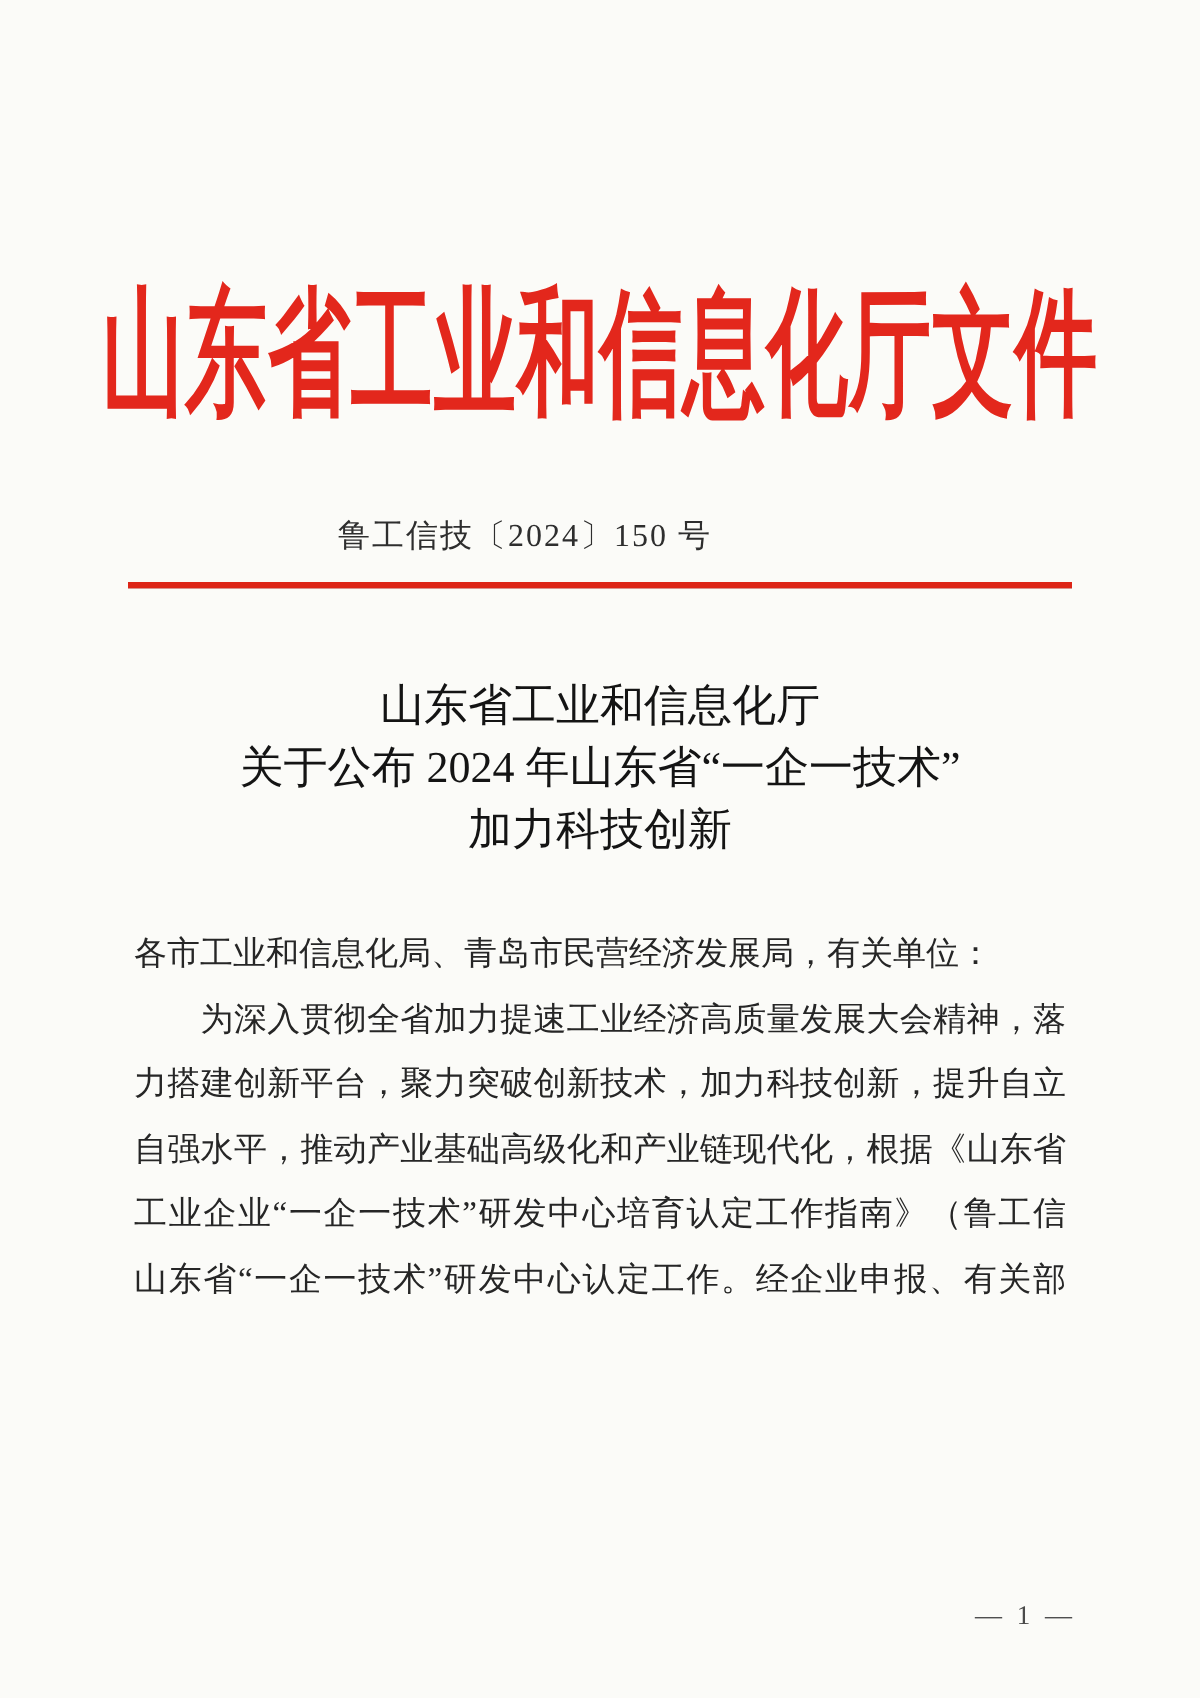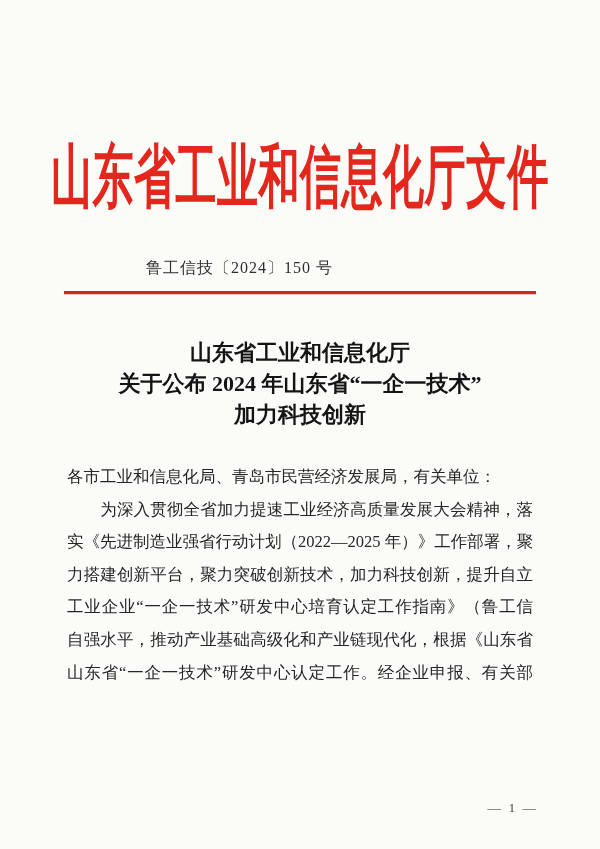--- a/index.html
+++ b/index.html
@@ -24,33 +24,34 @@
     font-size:41px;font-weight:bold;color:var(--red);
     letter-spacing:0.5px;
     transform:scaleY(1.68);transform-origin:50% 0;
   }
 
   
   .doc-number{
     position:absolute;top:258px;left:0;width:479px;
     text-align:center;font-size:16px;color:#2e2e2e;
     letter-spacing:1px;
+    padding-left:23px;
   }
 
   
   .red-divider{
     position:absolute;top:291px;left:64px;width:472px;height:3px;
     background:var(--divider-red);
     box-shadow:0 0.5px 0 rgba(180,20,10,.45);
   }
 
   
   .notice-title{
     position:absolute;top:337px;left:0;width:600px;
-    text-align:center;font-weight:bold;color:#141414;
+    text-align:center;font-weight:normal;color:#141414;
     font-size:22px;line-height:31px;
   }
 
   
   .body-block{
     position:absolute;top:461px;left:67px;width:466px;
     color:var(--ink);font-size:16.5px;
   }
   .body-line{
     height:32.6px;line-height:32.6px;
@@ -81,22 +82,21 @@
 
   <div class="notice-title">
     <div>山东省工业和信息化厅</div>
     <div>关于公布 2024 年山东省“一企一技术”</div>
     <div>加力科技创新</div>
   </div>
 
   <div class="body-block">
     <div class="body-line no-stretch">各市工业和信息化局、青岛市民营经济发展局，有关单位：</div>
     <div class="body-line">　　为深入贯彻全省加力提速工业经济高质量发展大会精神，落</div>
-    <div class="body-line">实《先进制造业强省行动计划（2022—2025 年）》工作部署，聚</div>
     <div class="body-line">力搭建创新平台，聚力突破创新技术，加力科技创新，提升自立</div>
+    <div class="body-line">自强水平，推动产业基础高级化和产业链现代化，根据《山东省</div>
     <div class="body-line">工业企业“一企一技术”研发中心培育认定工作指南》（鲁工信</div>
-    <div class="body-line">自强水平，推动产业基础高级化和产业链现代化，根据《山东省</div>
     <div class="body-line">山东省“一企一技术”研发中心认定工作。经企业申报、有关部</div>
   </div>
 
   <div class="page-number">— 1 —</div>
 
 </div>
 
 </body></html>

